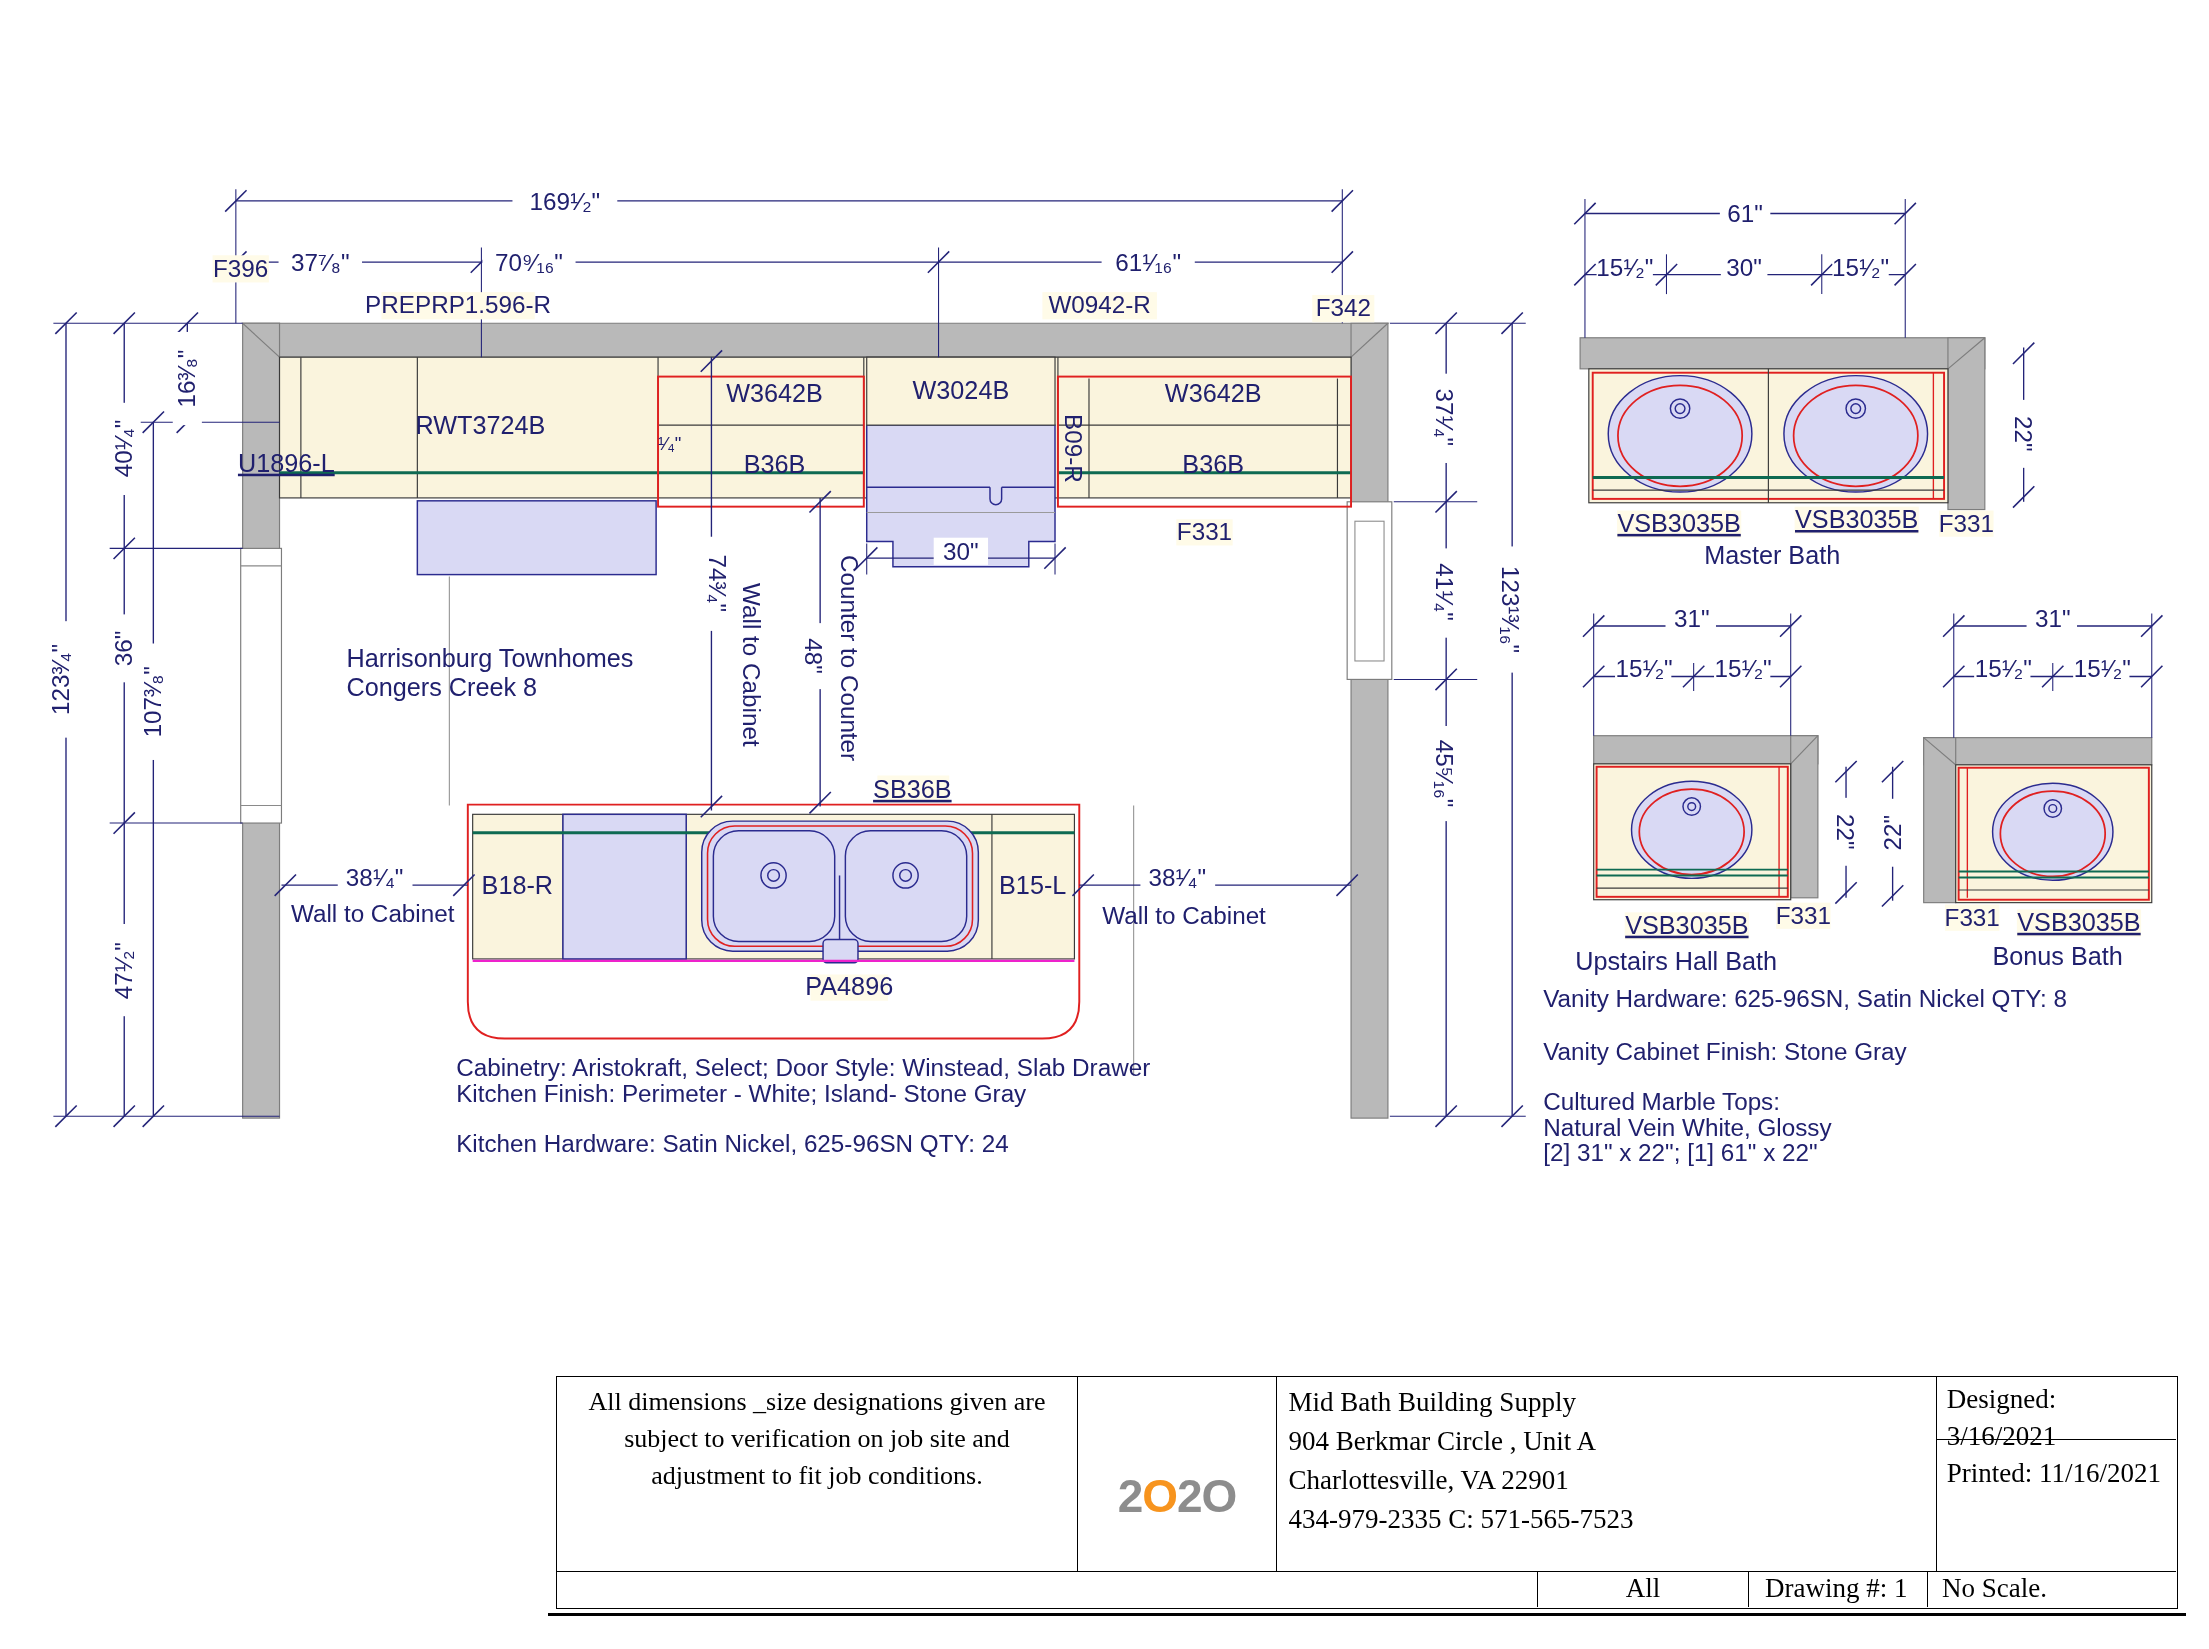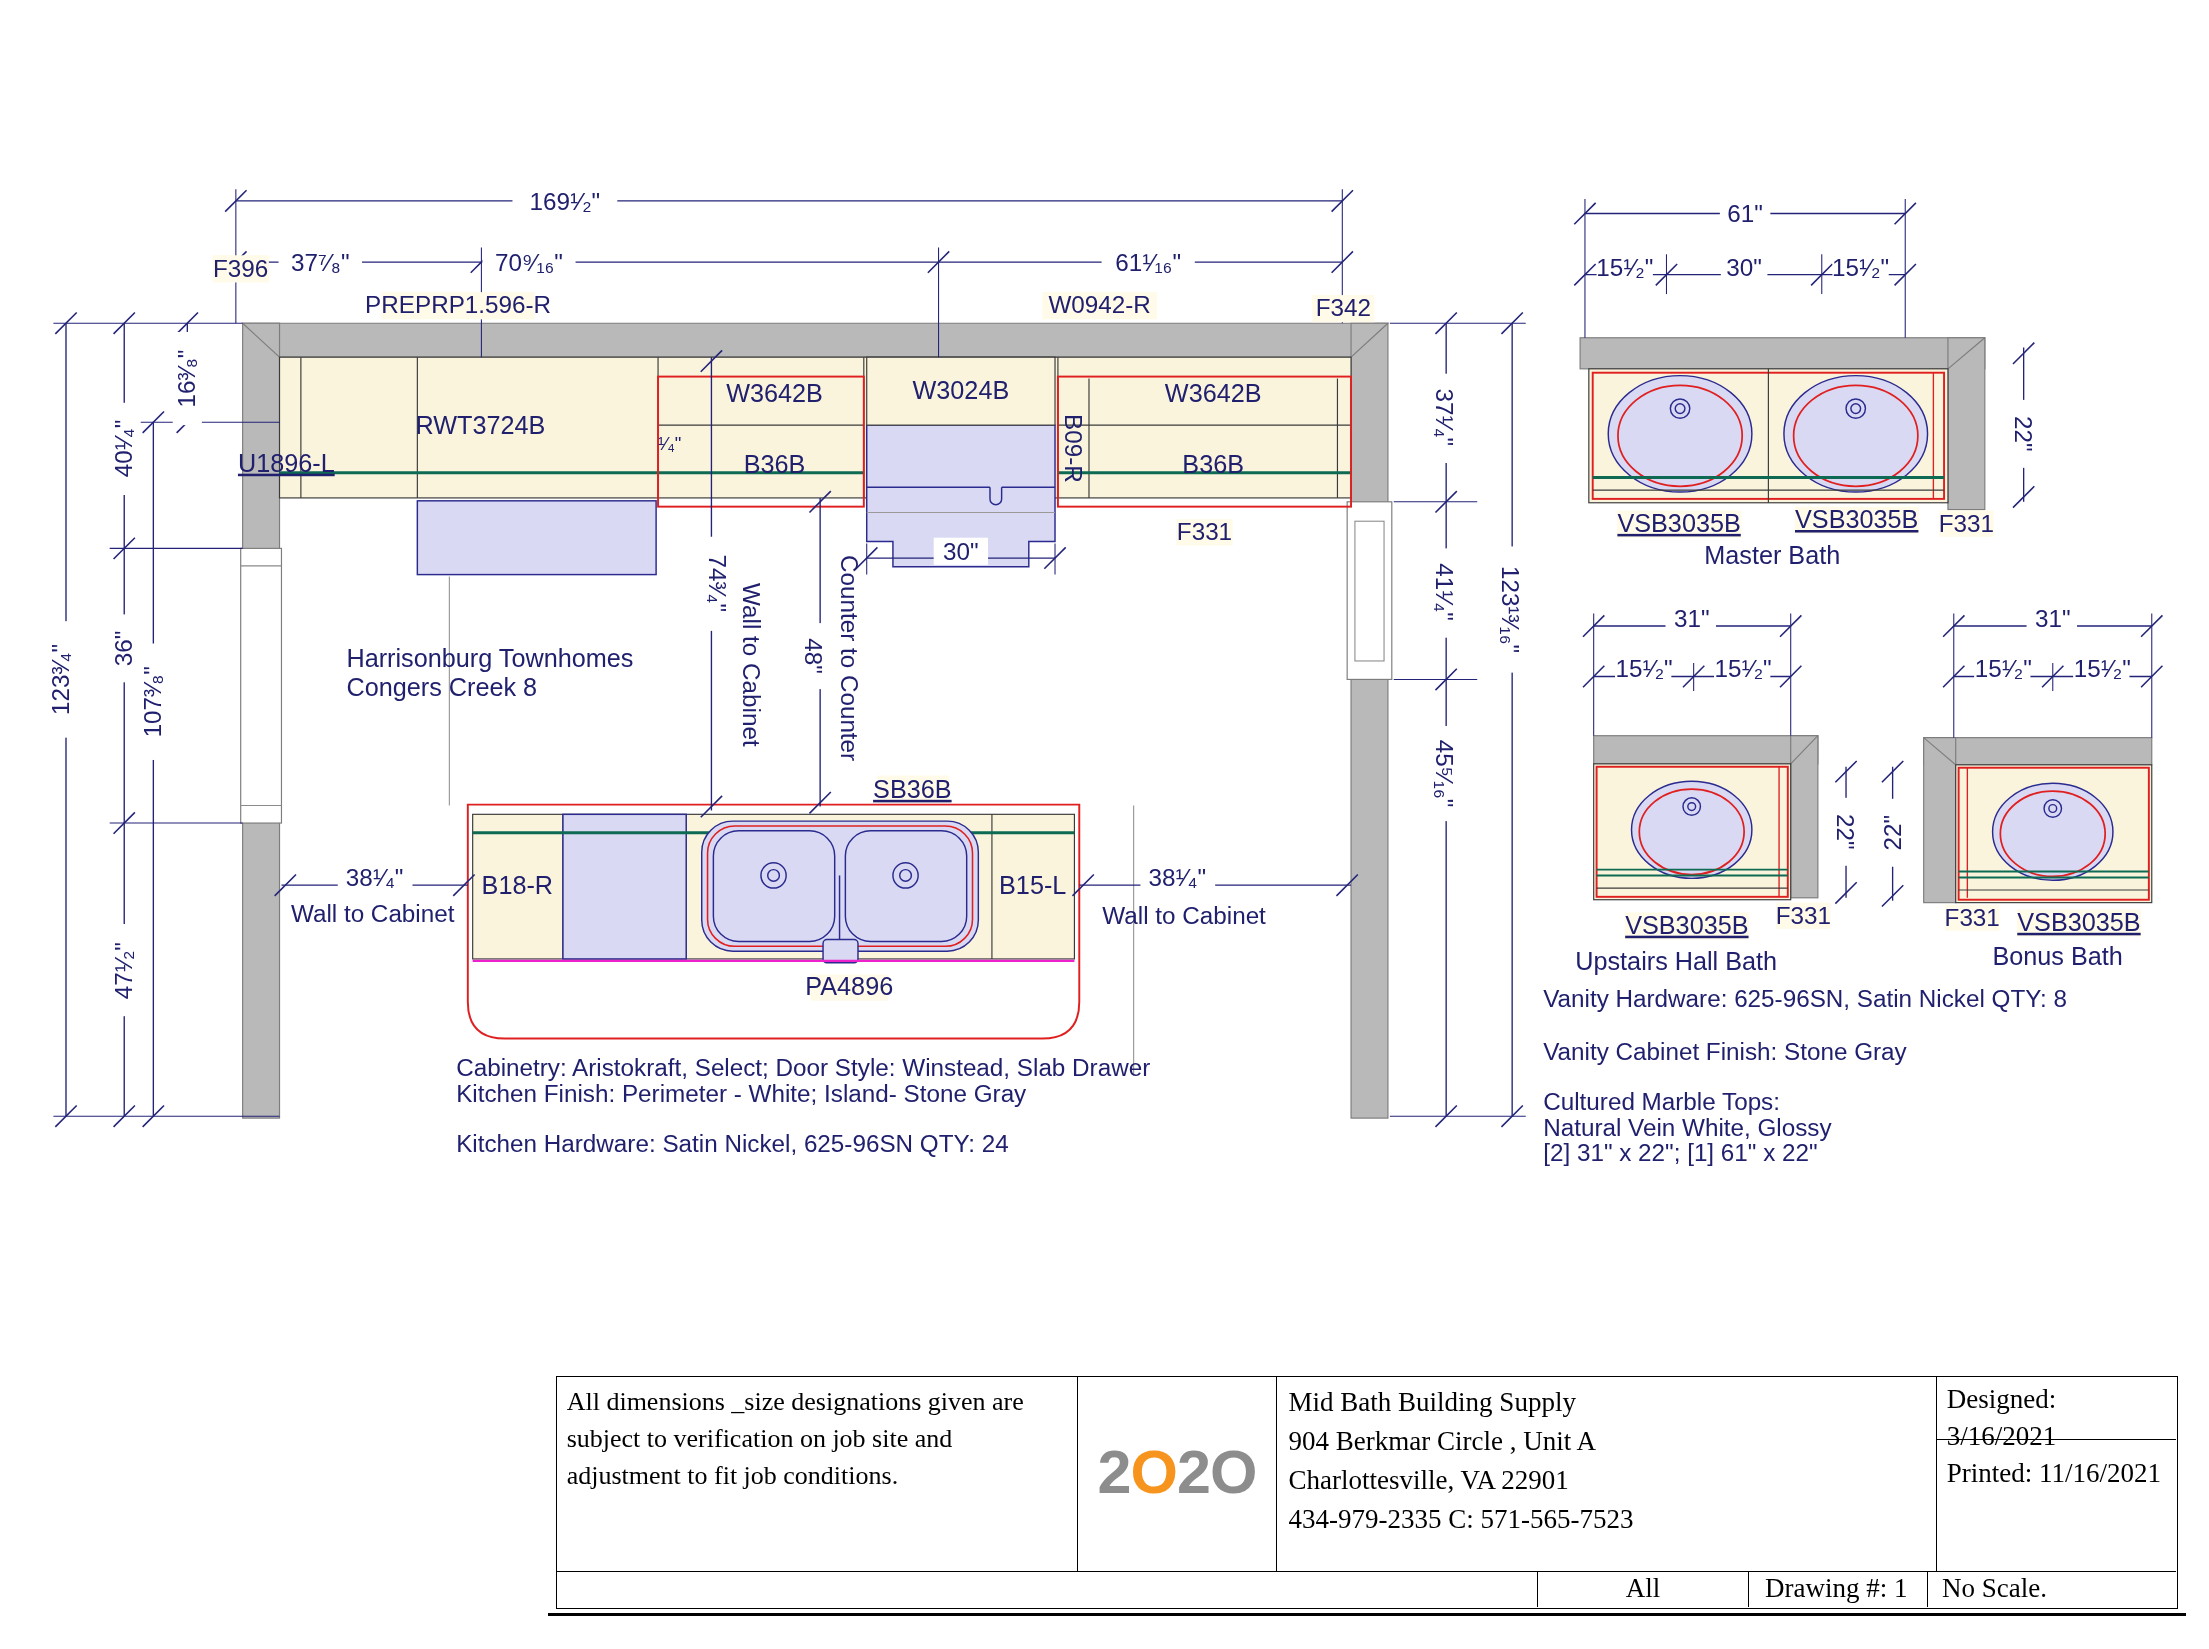--- a/index.html
+++ b/index.html
@@ -25,23 +25,23 @@
   .t{font-family:"Liberation Sans",sans-serif;font-size:25px;fill:#20206e;}
   .big{font-size:26px;}
   .sm{font-size:19px;}
   .tc{text-anchor:middle;}
   .und{text-decoration:underline;}
   .bg{fill:#fffbe8;}
   .wbg{fill:#ffffff;}
   
   #tblock{position:absolute;left:556px;top:1376px;width:1622px;height:233px;border:1.9px solid #000;font-family:"Liberation Serif",serif;color:#000;box-sizing:border-box;}
   .cell{position:absolute;box-sizing:border-box;}
-  #tb-disc{left:0;top:0;width:521px;height:194px;border-right:1.9px solid #000;font-size:26px;line-height:37px;padding:5.8px 9.7px;}
+  #tb-disc{left:0;top:0;width:521px;height:194px;border-right:1.9px solid #000;font-size:26px;line-height:37px;padding:5.8px 9.7px;text-align:center;}
   #tb-logo{left:521px;top:0;width:199px;height:194px;border-right:1.9px solid #000;text-align:center;}
-  #tb-logo .logo{margin-top:60px;font-family:"Liberation Sans",sans-serif;font-size:61px;font-weight:600;letter-spacing:-1px;}
+  #tb-logo .logo{margin-top:92px;font-family:"Liberation Sans",sans-serif;font-size:46px;font-weight:600;letter-spacing:-1px;}
   .lg-gray{color:#8d8d8d;} .lg-org{color:#f7941e;}
   #tb-co{left:720px;top:0;width:660px;height:194px;border-right:1.9px solid #000;font-size:27px;line-height:39px;padding:5.8px 11.6px;}
   #tb-dates{left:1380px;top:0;width:239px;height:194px;font-size:27px;line-height:37px;font-family:Liberation Serif, serif;}
   #tb-dates .inner{padding:3.9px 9.7px;border-bottom:1.9px solid #000;height:54px;}
   #tb-bottom{left:0;top:194px;width:1619px;height:35px;border-top:1.9px solid #000;font-size:27px;}
   .bcell{position:absolute;top:0;height:35px;line-height:33px;box-sizing:border-box;}
   #bc-file{left:0;width:980px;padding-left:9.7px;}
   #bc-all{left:980px;width:211px;border-left:1.9px solid #000;text-align:center;}
   #bc-dwg{left:1191px;width:180px;border-left:1.9px solid #000;padding-left:16px;}
   #bc-scale{left:1370px;width:248px;border-left:1.9px solid #000;padding-left:14px;}

